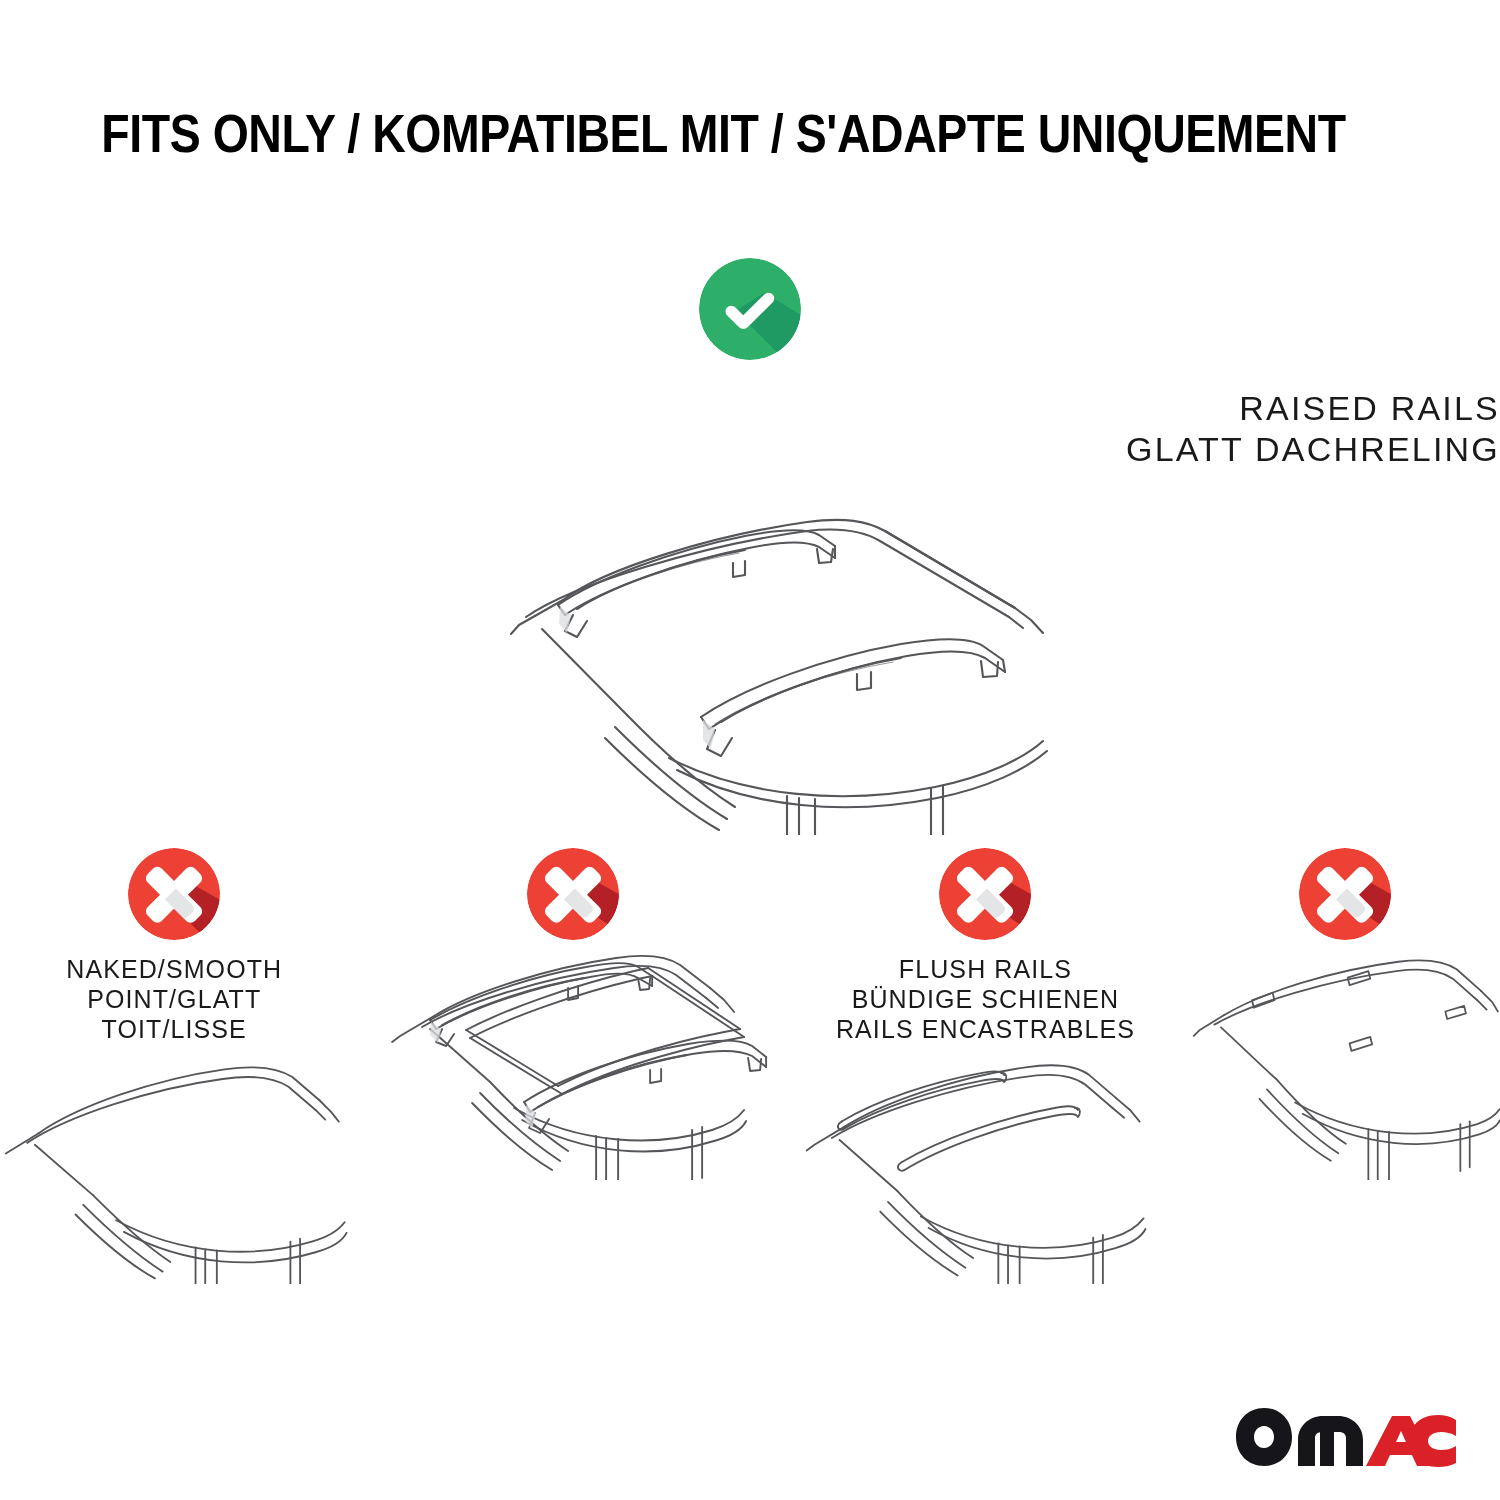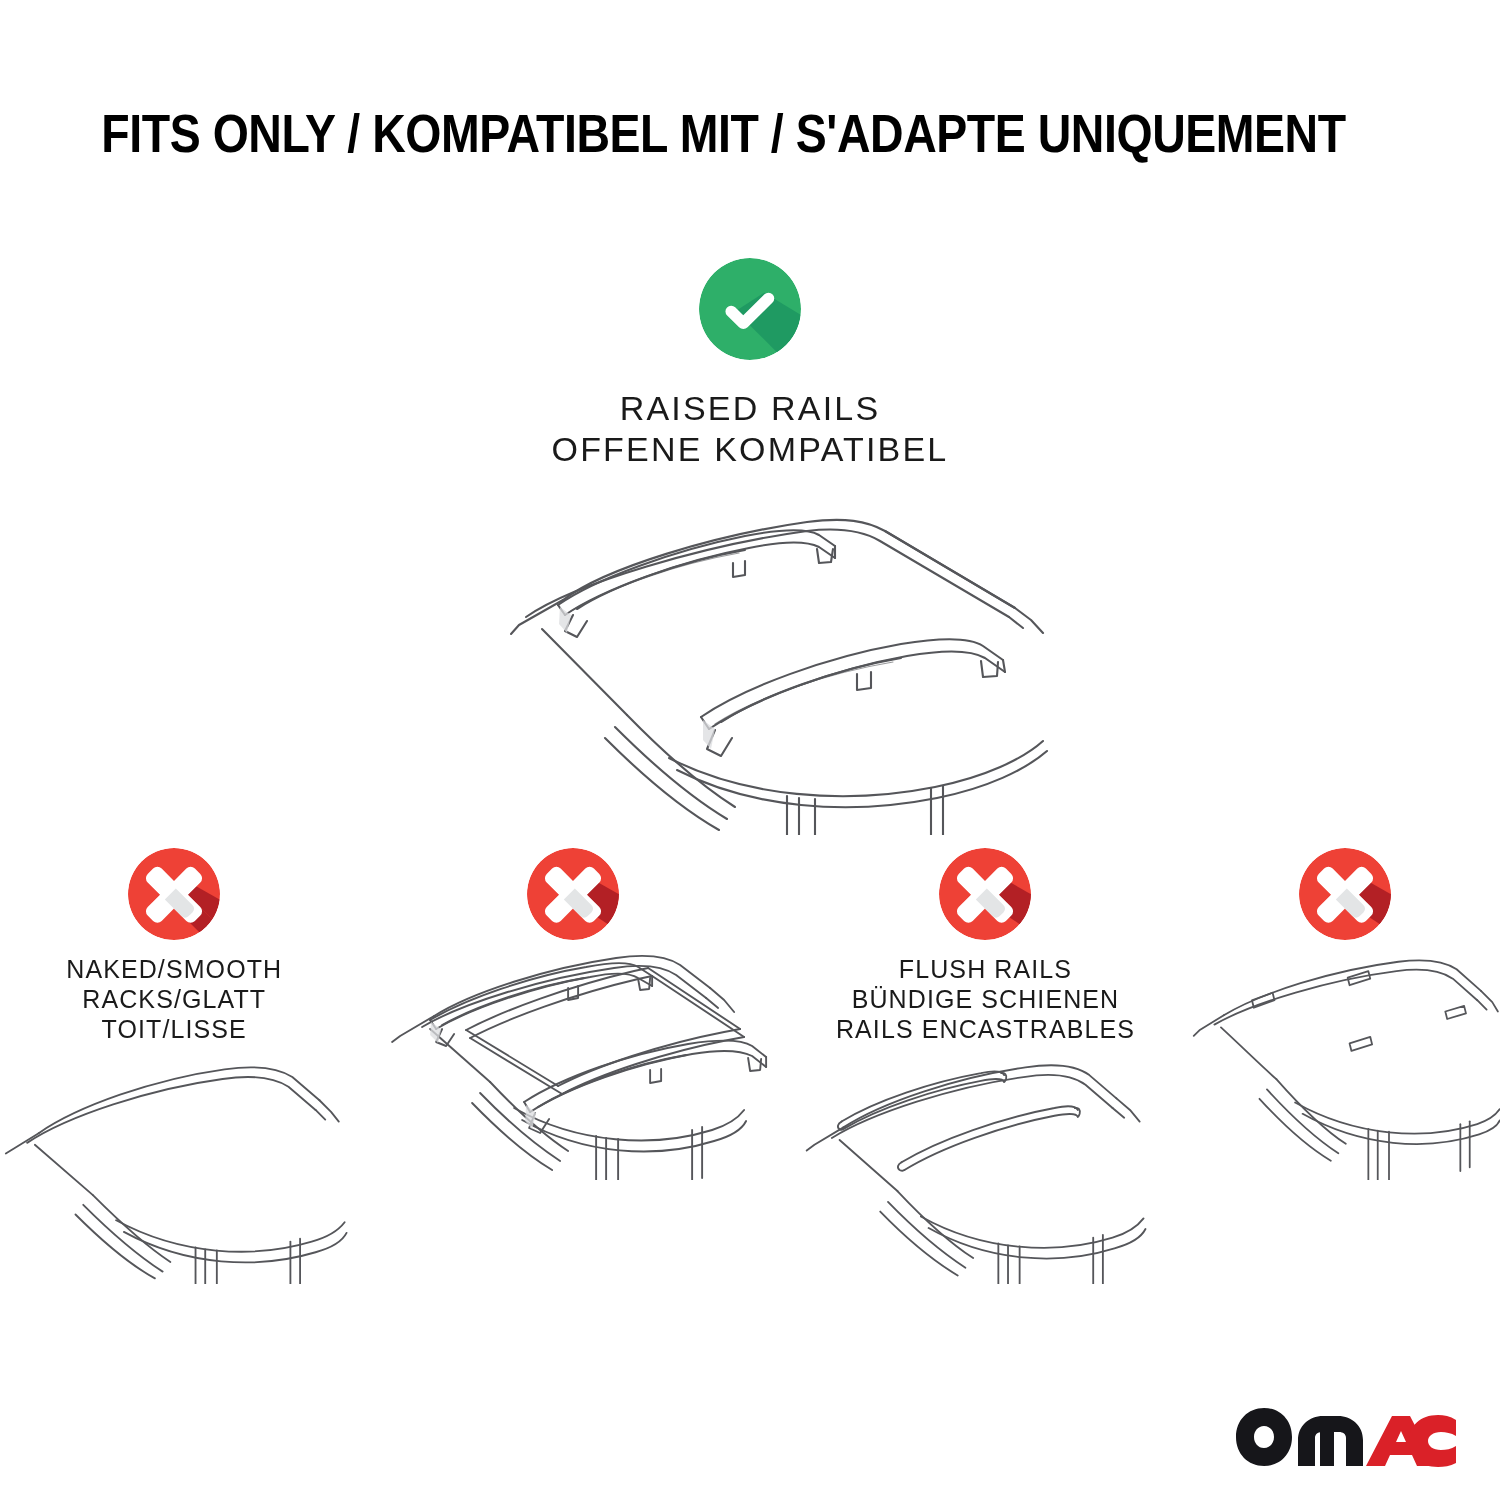--- a/index.html
+++ b/index.html
@@ -62,20 +62,21 @@
     width: 102px;
     height: 102px;
   }
   #ok-label {
     margin-top: 24px;
     font-size: 34px;
     line-height: 41px;
     letter-spacing: 2.2px;
     color: #1a1a1a;
     font-weight: 400;
+    text-align: right;
   }
   #ok-label .l { display: block; white-space: nowrap; }
 
   
   #main-illustration {
     position: absolute;
     top: 505px;
     left: 415px;
     width: 670px;
     height: 330px;
@@ -159,21 +160,21 @@
         </g>
         <path d="M27.5 48.5 a5.6 5.6 0 0 1 8 -0.2 L43.4 56.2 L64.2 35.6 a5.6 5.6 0 0 1 8 0.1
                  a5.6 5.6 0 0 1 -0.1 7.9 L47.6 67.9 a5.9 5.9 0 0 1 -8.3 0 L27.6 56.4
                  a5.6 5.6 0 0 1 -0.1 -7.9 Z" fill="#FFFFFF"></path>
       </svg>
     </div>
   </div>
 
   <div id="ok-label">
     <span class="l">RAISED RAILS</span>
-    <span class="l">OFFENE KOMPATIBEL</span>
+    <span class="l">GLATT DACHRELING</span>
   </div>
 </div>
 
 <div id="main-illustration">
   <svg viewBox="0 0 670 330" xmlns="http://www.w3.org/2000/svg">
     <g fill="none" stroke="#55565A" stroke-width="2.1" stroke-linecap="round" stroke-linejoin="round">
 
       <path d="M148 95 C 190 63 300 30 392 17 C 430 12 452 16 470 26 L 600 103"></path>
       <path d="M148 95 L 104 120 L 96 129"></path>
       <path d="M111 112 C 160 78 290 40 392 26 C 426 22 448 26 465 36 L 594 112"></path>
@@ -245,21 +246,21 @@
           <path d="M36.6 28.4 L50 41.8 L63.4 28.4 a6.6 6.6 0 0 1 9.3 0 l5.9 5.9 a6.6 6.6 0 0 1 0 9.3
                    L65.2 56.8 L78.6 70.2 a6.6 6.6 0 0 1 0 9.3 l-5.9 5.9 a6.6 6.6 0 0 1 -9.3 0
                    L50 71.8 L36.6 85.4 a6.6 6.6 0 0 1 -9.3 0 l-5.9 -5.9 a6.6 6.6 0 0 1 0 -9.3
                    L34.8 56.8 L21.4 43.6 a6.6 6.6 0 0 1 0 -9.3 l5.9 -5.9 a6.6 6.6 0 0 1 9.3 0 Z" fill="#FFFFFF" transform="translate(0,-6)"></path>
           <path d="M52 50 L70 68 a6 6 0 0 1 0 8 l-4 4 a6 6 0 0 1 -8 0 L40 62 Z" fill="#E3E5E6" transform="translate(0,-6)"></path>
         </svg>
       </div>
     </div>
     <div class="reject-label">
       <span class="l">NAKED/SMOOTH</span>
-      <span class="l">RACKS/GLATT</span>
+      <span class="l">POINT/GLATT</span>
       <span class="l">TOIT/LISSE</span>
     </div>
     <div class="reject-illustration">
       <svg viewBox="0 0 360 230" xmlns="http://www.w3.org/2000/svg">
         <g fill="none" stroke="#55565A" stroke-width="1.9" stroke-linecap="round" stroke-linejoin="round">
           <path d="M40 78 C 80 50 160 22 232 12 C 268 7 288 11 302 20 L 330 44"></path>
           <path d="M40 78 L 14 94 L 6 99"></path>
           <path d="M28 88 C 70 60 156 32 230 22 C 264 17 284 21 298 30 L 326 54"></path>
           <path d="M36 90 L 96 142"></path>
           <path d="M330 44 L 342 56 L 350 66"></path>

